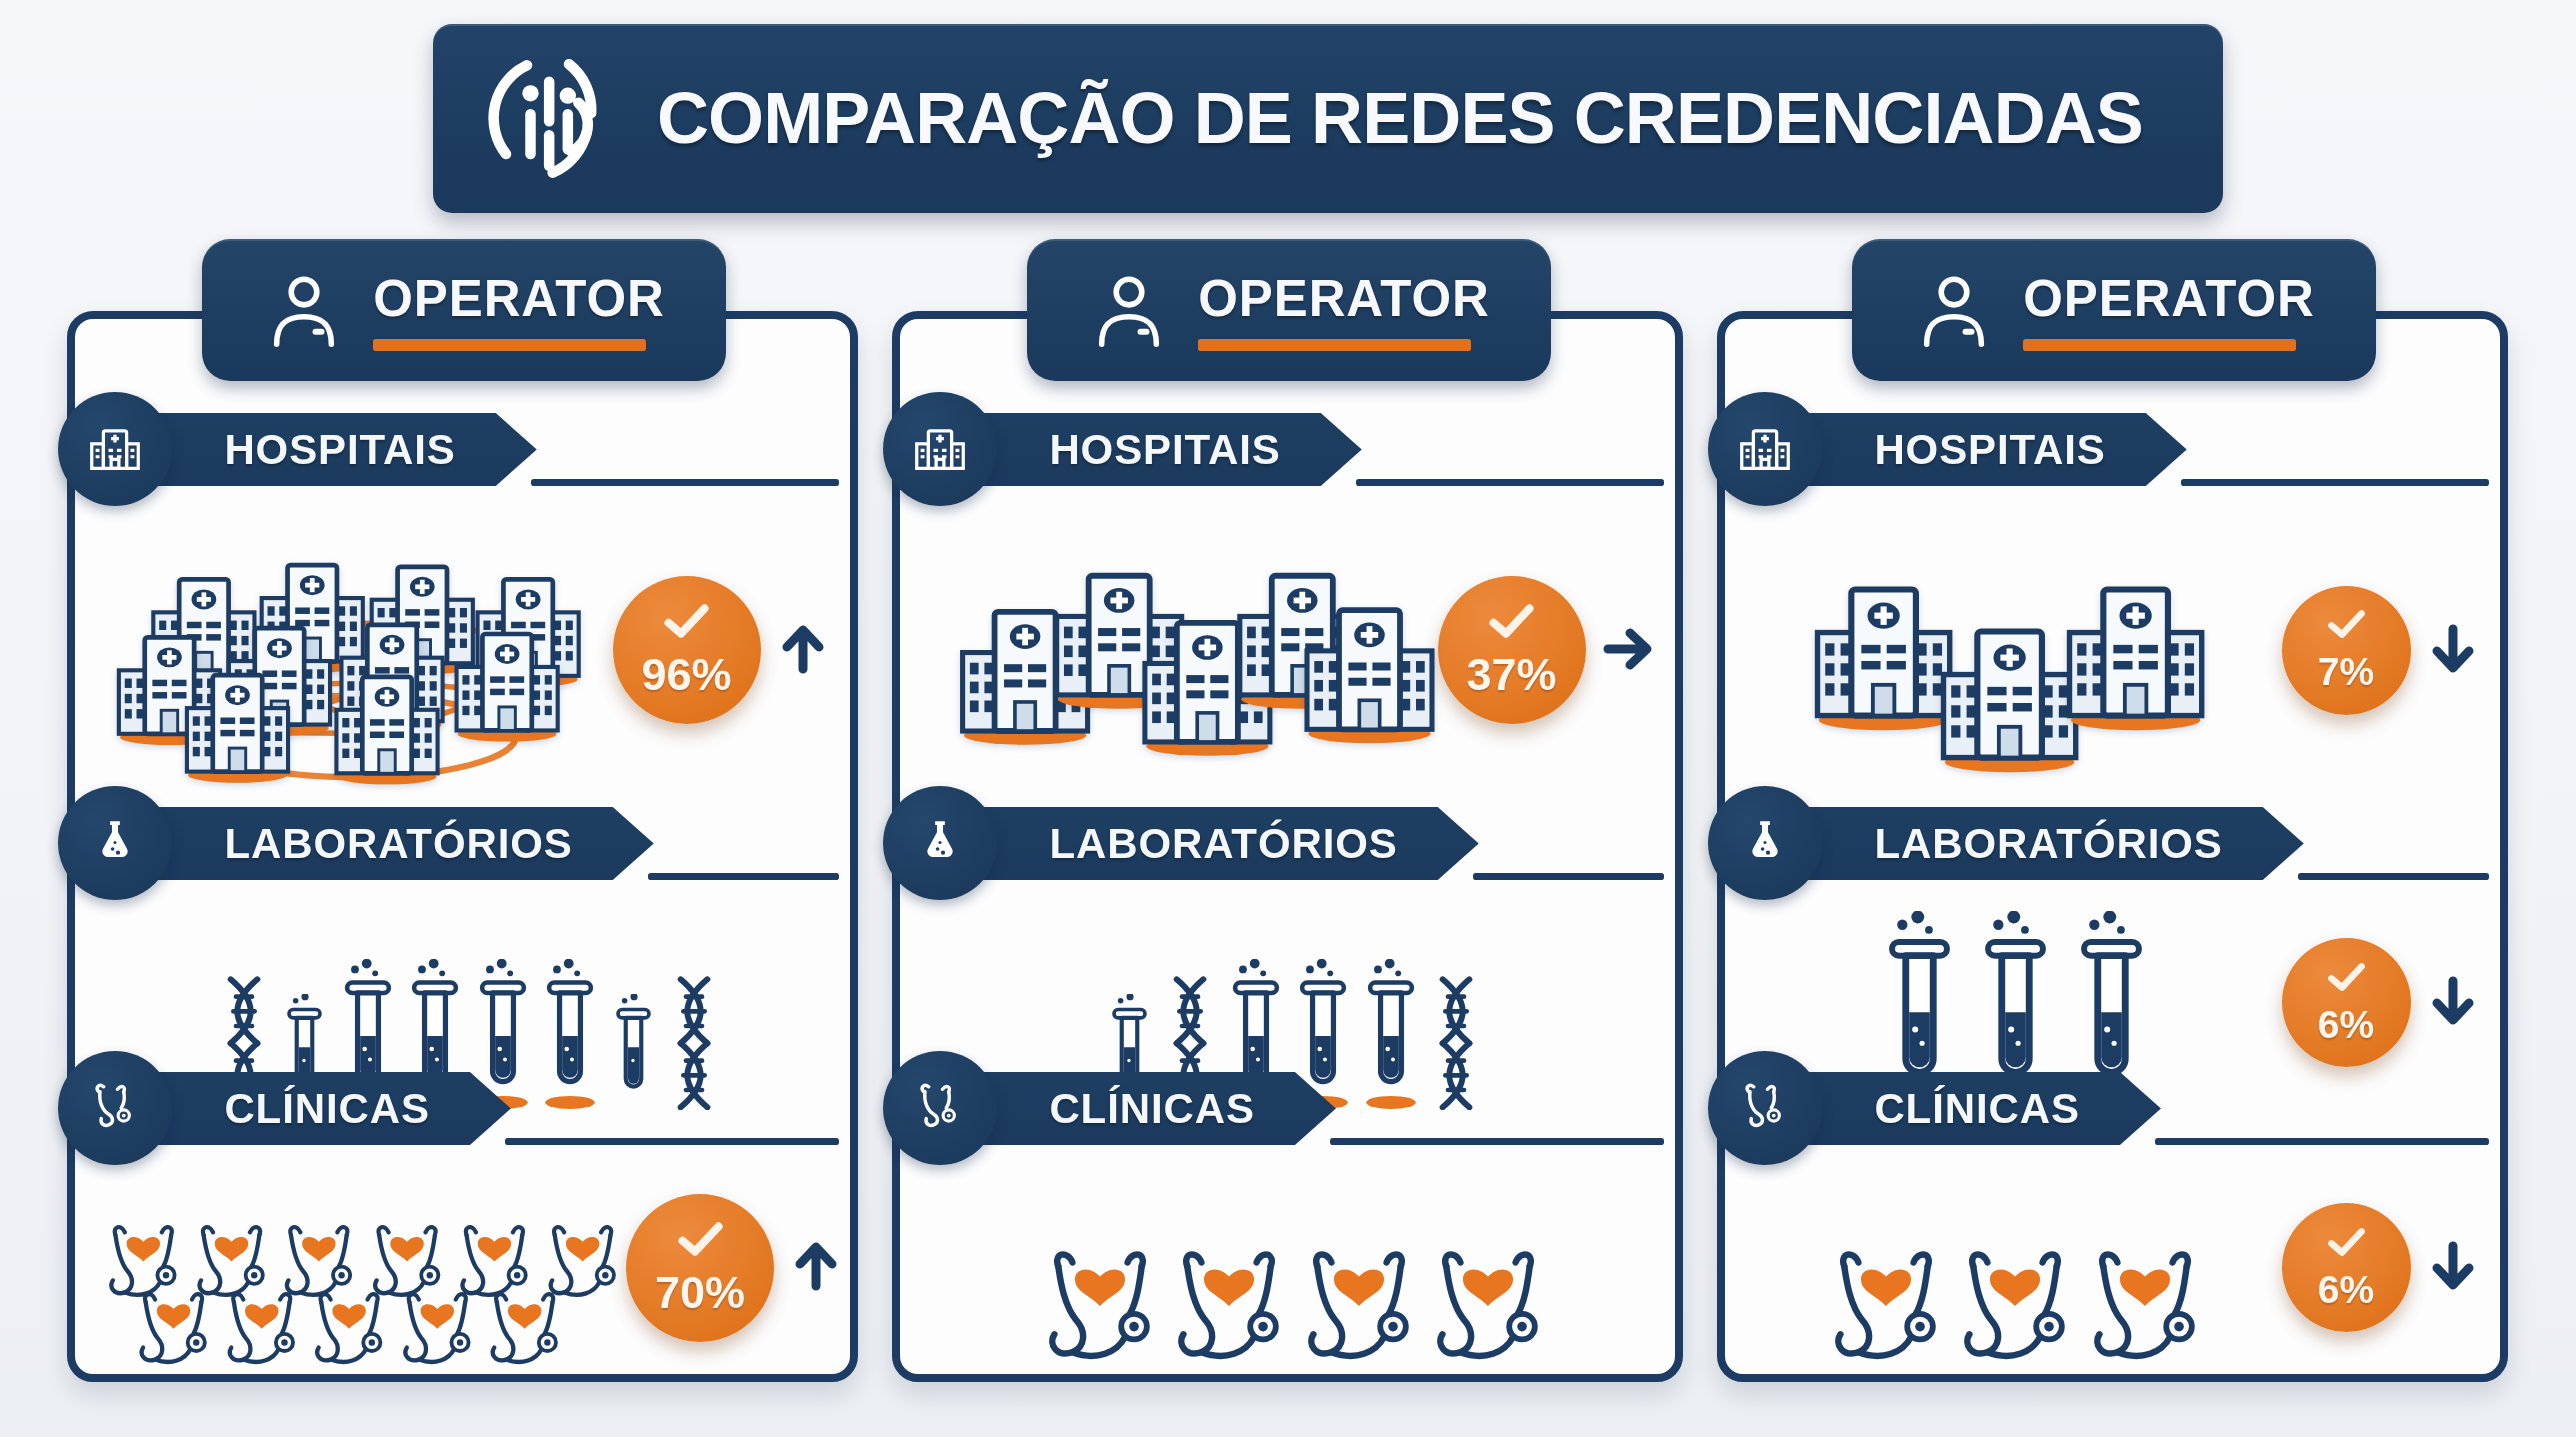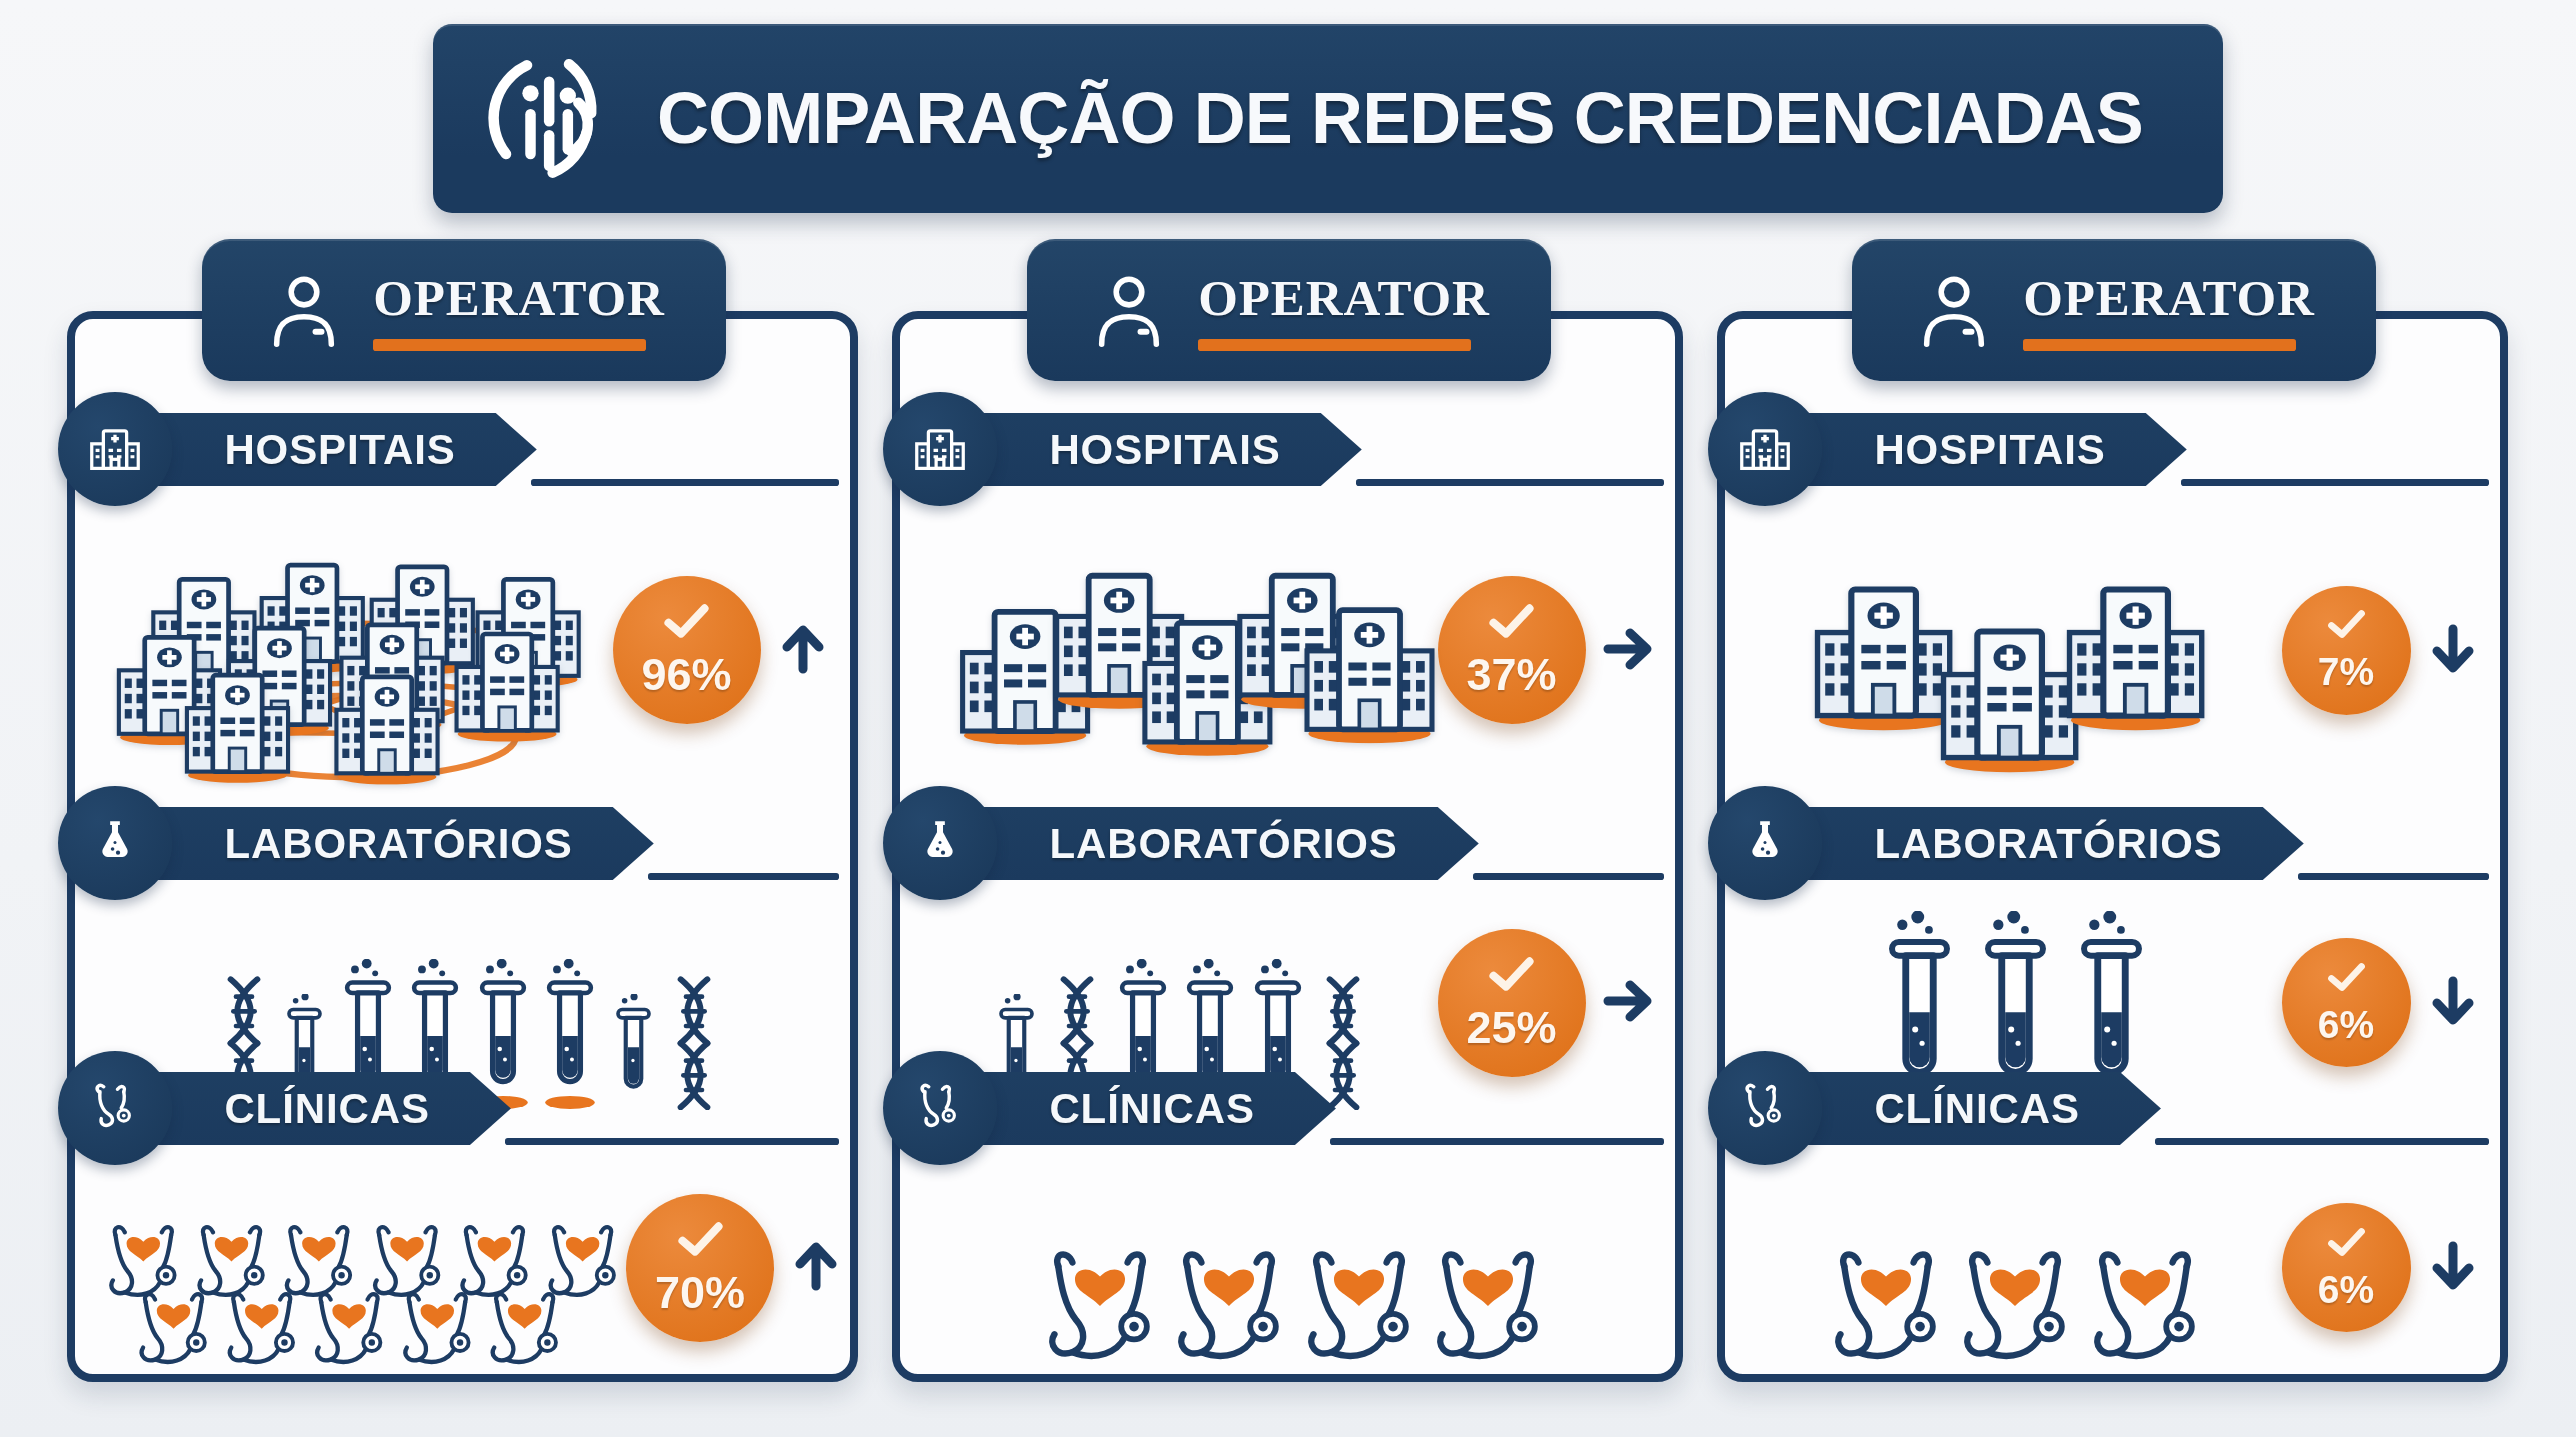--- a/index.html
+++ b/index.html
@@ -24,21 +24,21 @@
   .card{position:absolute;top:311px;width:791px;height:1071px;background:#fdfdfe;
         border:8.4px solid #1d3c63;border-radius:26px;box-sizing:border-box;
         box-shadow:0 13px 24px rgba(25,45,75,.15);}
   .card1{left:67px}.card2{left:892px}.card3{left:1717px}
 
   .opbadge{position:absolute;top:-80px;left:127px;width:524px;height:142px;z-index:5;
            background:linear-gradient(180deg,#234568,#1a395c);border-radius:28px;
            display:flex;align-items:center;justify-content:center;gap:28px;
            box-shadow:0 7.5px 15px rgba(15,35,65,.3), inset 0 1.9px 0 rgba(255,255,255,.12);}
   .opname{color:#f6f8fb;font-size:51px;font-weight:bold;letter-spacing:0.9px;
-          text-shadow:0 1.9px 2.8px rgba(0,0,0,.35);font-family:Liberation Serif, serif;}
+          text-shadow:0 1.9px 2.8px rgba(0,0,0,.35);}
   .opline{width:273px;height:12px;background:#e2711d;border-radius:2.8px;margin-top:11.2px;}
 
   
   .sec{position:absolute;left:9.4px;right:11.2px;}
   .sec1{top:94px}.sec2{top:488px}.sec3{top:753px}
   .banner{position:relative;height:73px;display:flex;align-items:flex-end;}
   .bcircle{position:absolute;left:-26px;top:-20.6px;width:114px;height:114px;border-radius:50%;
            background:radial-gradient(circle at 35% 30%,#24476c,#193758);z-index:2;
            display:flex;align-items:center;justify-content:center;
            box-shadow:0 5.6px 11.2px rgba(15,35,65,.3);}
@@ -1084,31 +1084,20 @@
       <line x1="30" y1="34" x2="54" y2="34"></line>
                   <line x1="26" y1="56" x2="58" y2="56"></line>
       <line x1="30" y1="78" x2="54" y2="78"></line>
                   <line x1="30" y1="130" x2="54" y2="130"></line>
       <line x1="26" y1="152" x2="58" y2="152"></line>
                   <line x1="30" y1="174" x2="54" y2="174"></line>
     </g>
   </svg>
             </div>
           </div>
-        <div class="score">
-          <div class="pct">
-            <svg class="chk" viewBox="0 0 54 40">
-                <path d="M7 22 L21 34 L47 6"></path>
-              </svg>
-            <span class="pval">25%</span>
-          </div>
-          <span><svg class="trend tr-right" viewBox="0 0 54 54">
-    <path d="M27 47 V9 M11 25 L27 8 L43 25"></path>
-  </svg></span>
-        </div>
       </div>
     </div>
 
     <div class="sec sec3">
       <div class="banner">
         <div class="bcircle">
           <svg width="60" height="60" viewBox="0 0 96 96">
               <g stroke="#ffffff" stroke-width="5.5" fill="none" stroke-linecap="round">
             <path d="M30 14 c-8 -6 -14 2 -8 8"></path>
                 <path d="M52 18 c6 -8 14 -4 10 4"></path>

